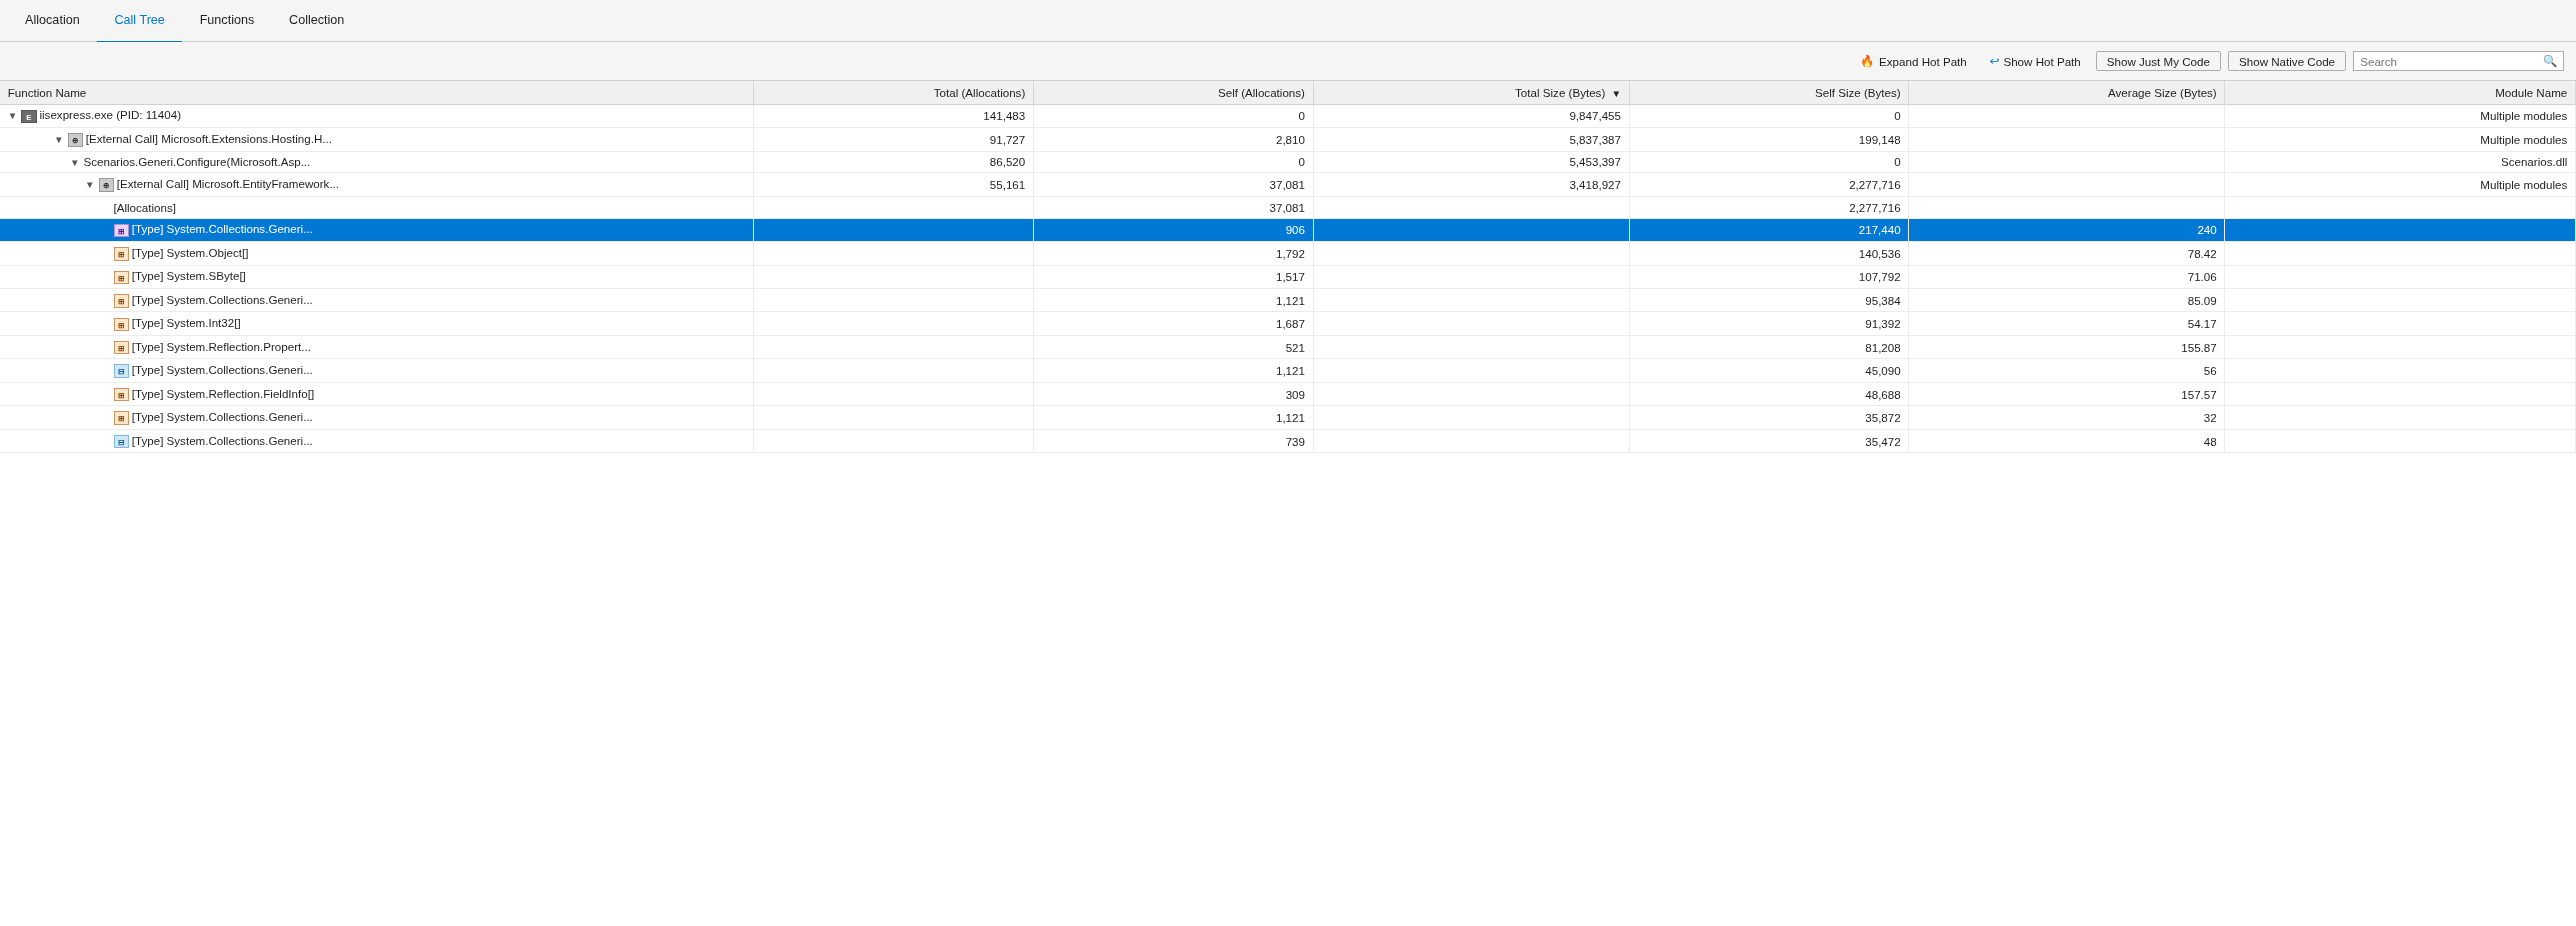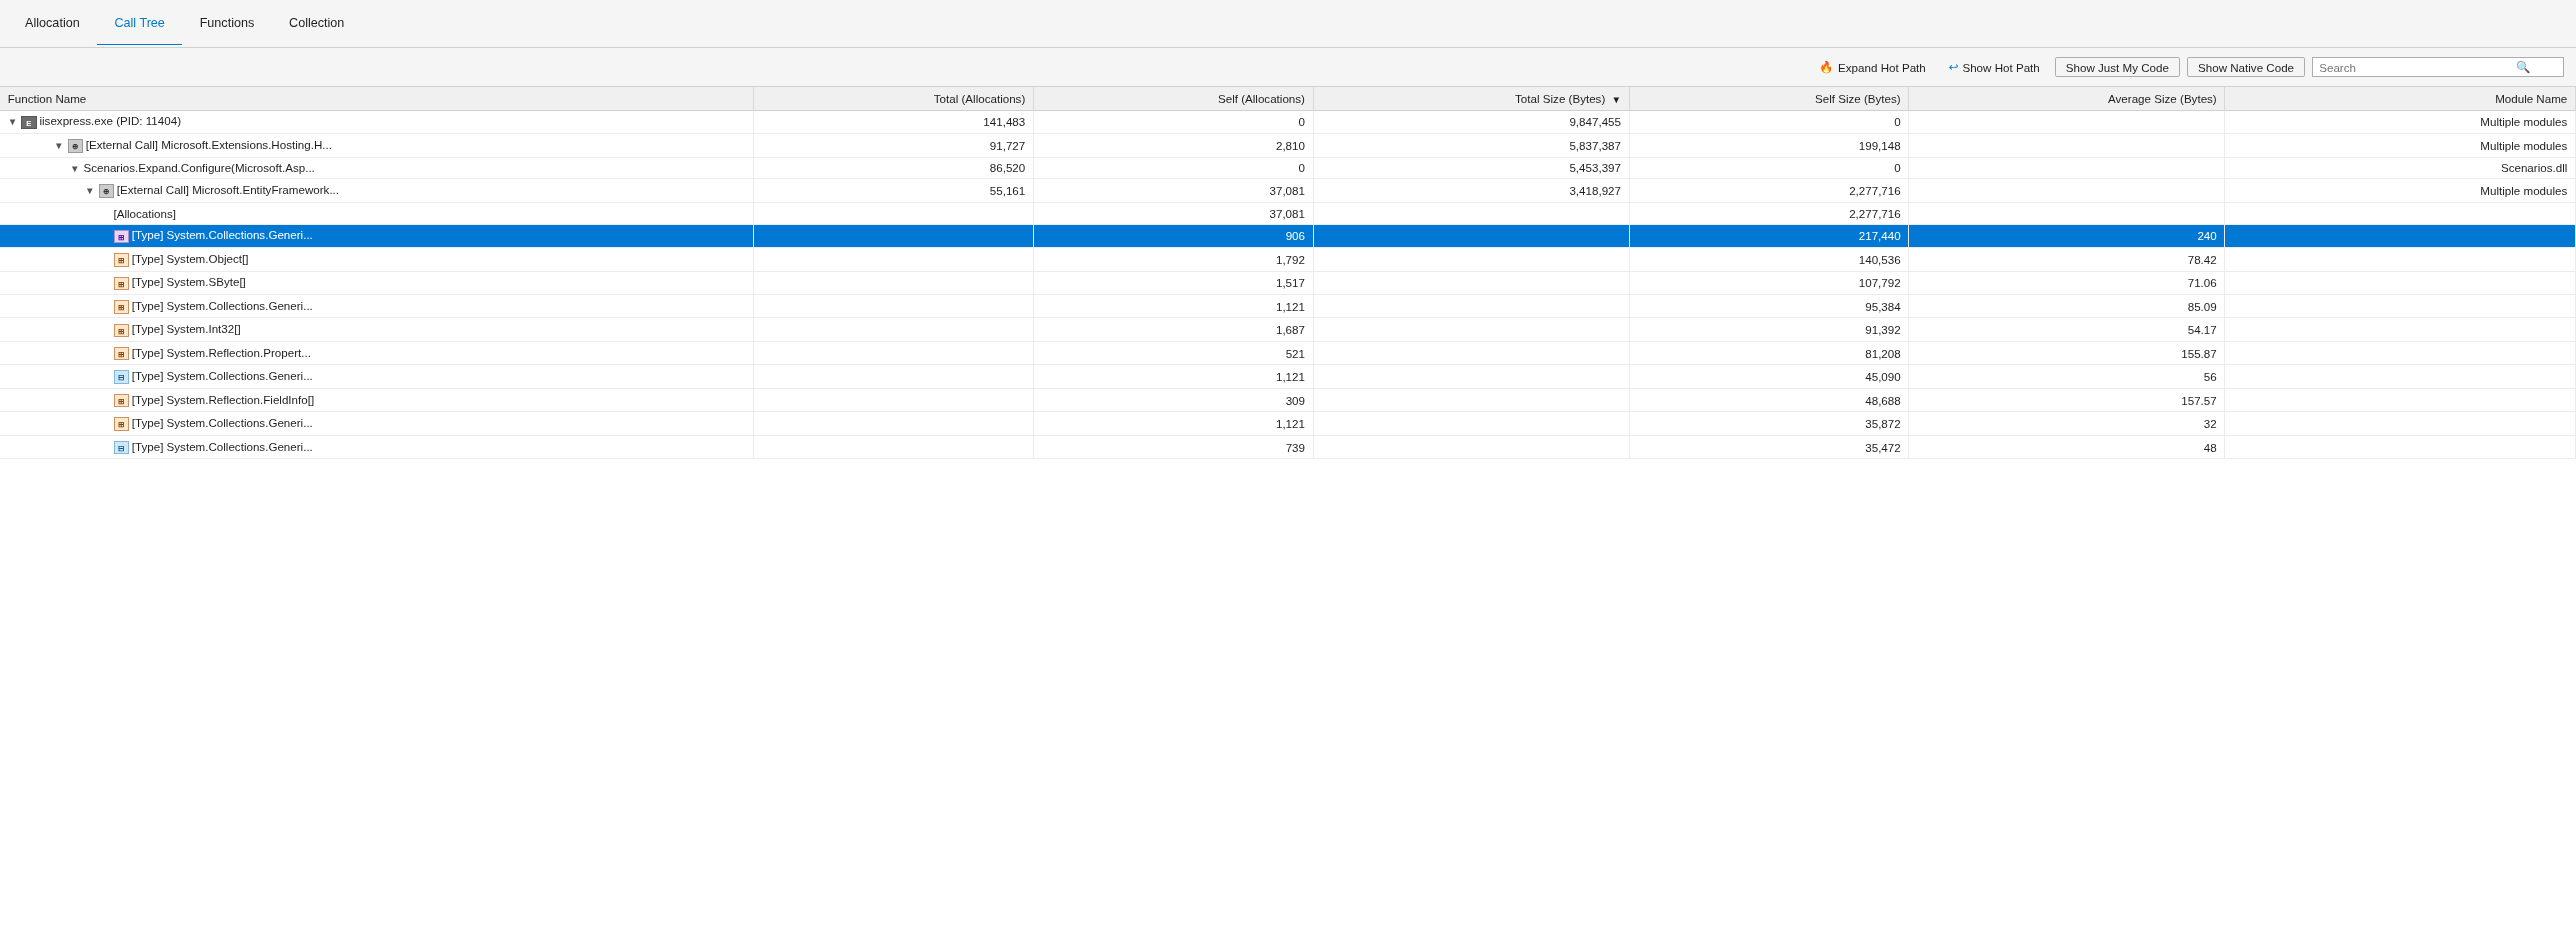--- a/index.html
+++ b/index.html
@@ -13,21 +13,21 @@
       height: 927px;
     }
 
     
     .top-tabs {
       display: flex;
       align-items: center;
       background: #f5f5f5;
       border-bottom: 1px solid #d0d0d0;
       padding: 0 7.7px;
-      height: 48px;
+      height: 42px;
     }
     .tab-item {
       padding: 0 17.4px;
       height: 42px;
       display: flex;
       align-items: center;
       cursor: pointer;
       font-size: 12.6px;
       color: #1e1e1e;
       border-bottom: 1.9px solid transparent;
@@ -70,21 +70,21 @@
       padding: 2.9px 7.7px;
     }
     .flame-icon { color: #e8612a; }
     .arrow-icon { color: #007acc; }
     .search-box {
       display: flex;
       align-items: center;
       border: 1px solid #adadad;
       background: white;
       padding: 1.9px 5.8px;
-      width: 252px;
+      width: 211px;
       gap: 3.9px;
     }
     .search-box input {
       border: none;
       outline: none;
       font-size: 11.6px;
       width: 193px;
       background: white;
     }
 
@@ -289,21 +289,21 @@
         <tr>
           <td class="left" style="padding-left: 54px;"><span class="expand-arrow expanded"></span><span class="type-icon" style="background:#cccccc;color:#333;border-color:#999;font-size:7.7px;">⊕</span><span>[External Call] Microsoft.Extensions.Hosting.H...</span></td>
           <td>91,727</td>
           <td>2,810</td>
           <td>5,837,387</td>
           <td>199,148</td>
           <td></td>
           <td>Multiple modules</td>
         </tr>
         <tr>
-          <td class="left" style="padding-left: 70px;"><span class="expand-arrow expanded"></span><span>Scenarios.Expand.Configure(Microsoft.Asp...</span></td>
+          <td class="left" style="padding-left: 70px;"><span class="expand-arrow expanded"></span><span>Scenarios.Generi.Configure(Microsoft.Asp...</span></td>
           <td>86,520</td>
           <td>0</td>
           <td>5,453,397</td>
           <td>0</td>
           <td></td>
           <td>Scenarios.dll</td>
         </tr>
         <tr>
           <td class="left" style="padding-left: 85px;"><span class="expand-arrow expanded"></span><span class="type-icon" style="background:#cccccc;color:#333;border-color:#999;font-size:7.7px;">⊕</span><span>[External Call] Microsoft.EntityFramework...</span></td>
           <td>55,161</td>

